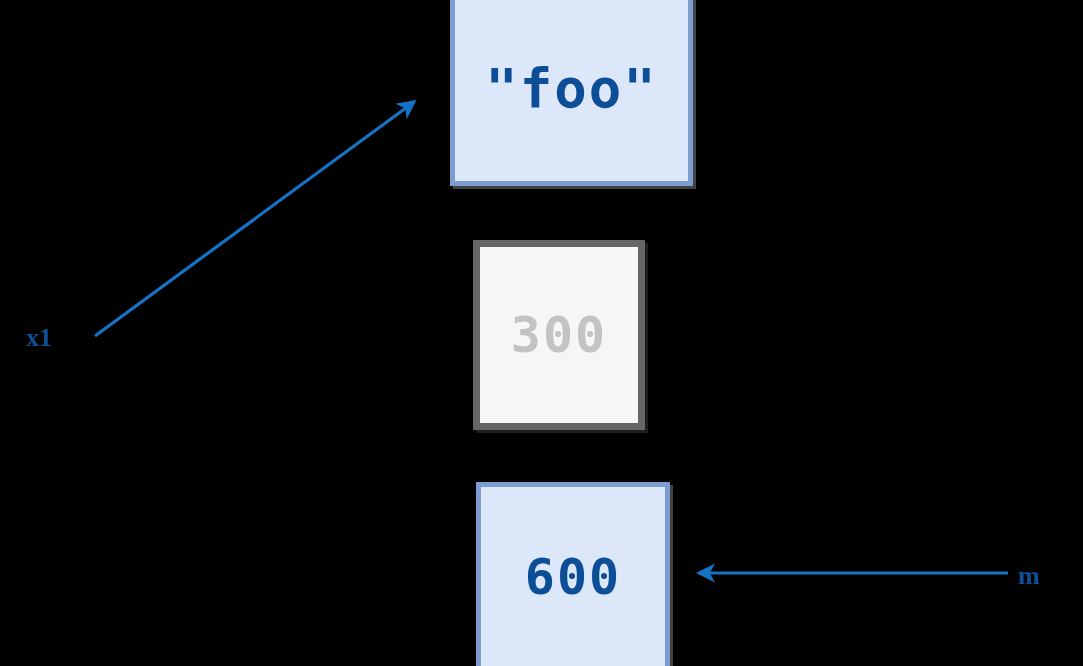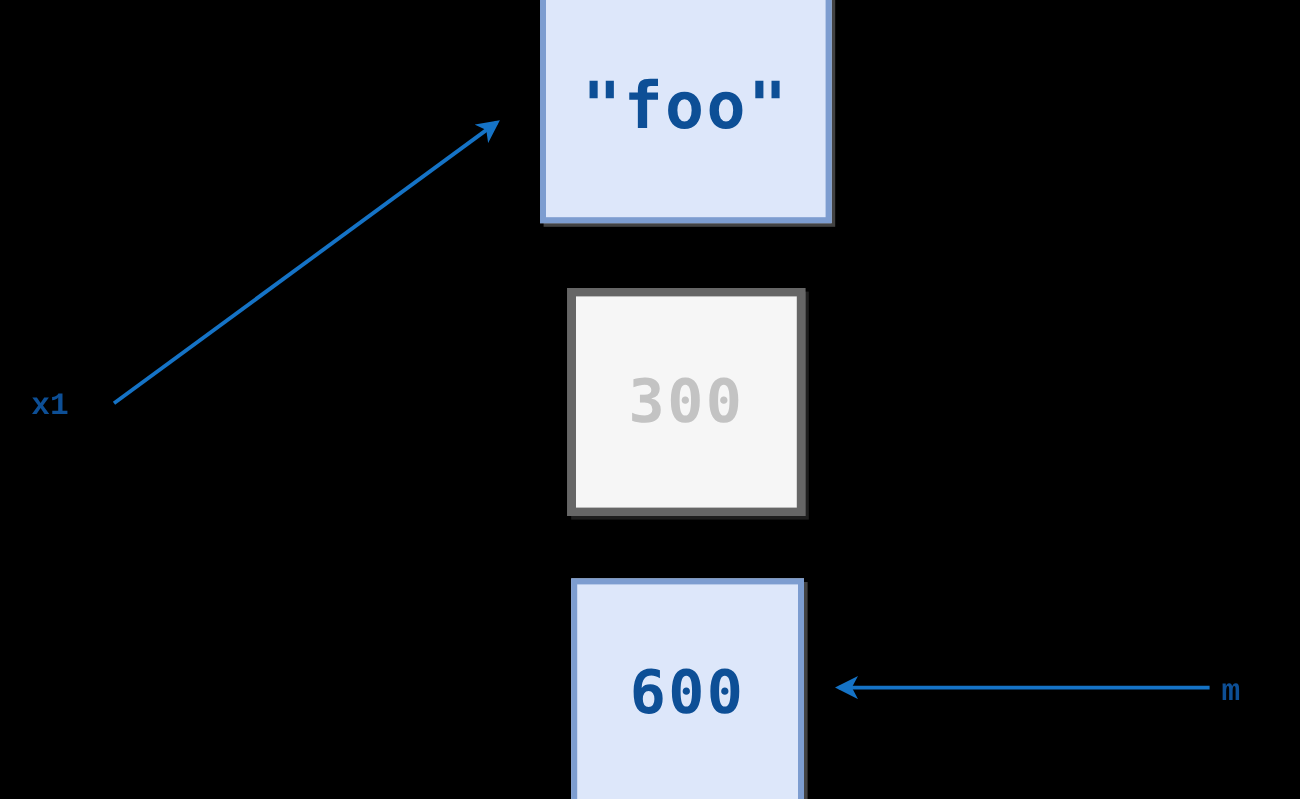--- a/index.html
+++ b/index.html
@@ -49,37 +49,37 @@
   #box-foo {
     left: 450px;
     top: -10px;
     width: 243px;
     height: 196px;
     font-size: 54px;
   }
   #box-300 {
     left: 473px;
     top: 240px;
-    width: 198px;
+    width: 172px;
     height: 190px;
     font-size: 50px;
   }
   #box-400 {
     left: 476px;
     top: 482px;
     width: 194px;
     height: 190px;
     font-size: 50px;
   }
 
   
   .ptr-label {
     position: absolute;
     color: #0d4f96;
-    font-family: Liberation Mono, monospace;
+    font-family: Liberation Serif, serif;
     font-weight: bold;
     font-size: 26px;
     letter-spacing: 0px;
     user-select: none;
     white-space: nowrap;
   }
   #label-x1 {
     left: 26px;
     top: 323px;
   }

